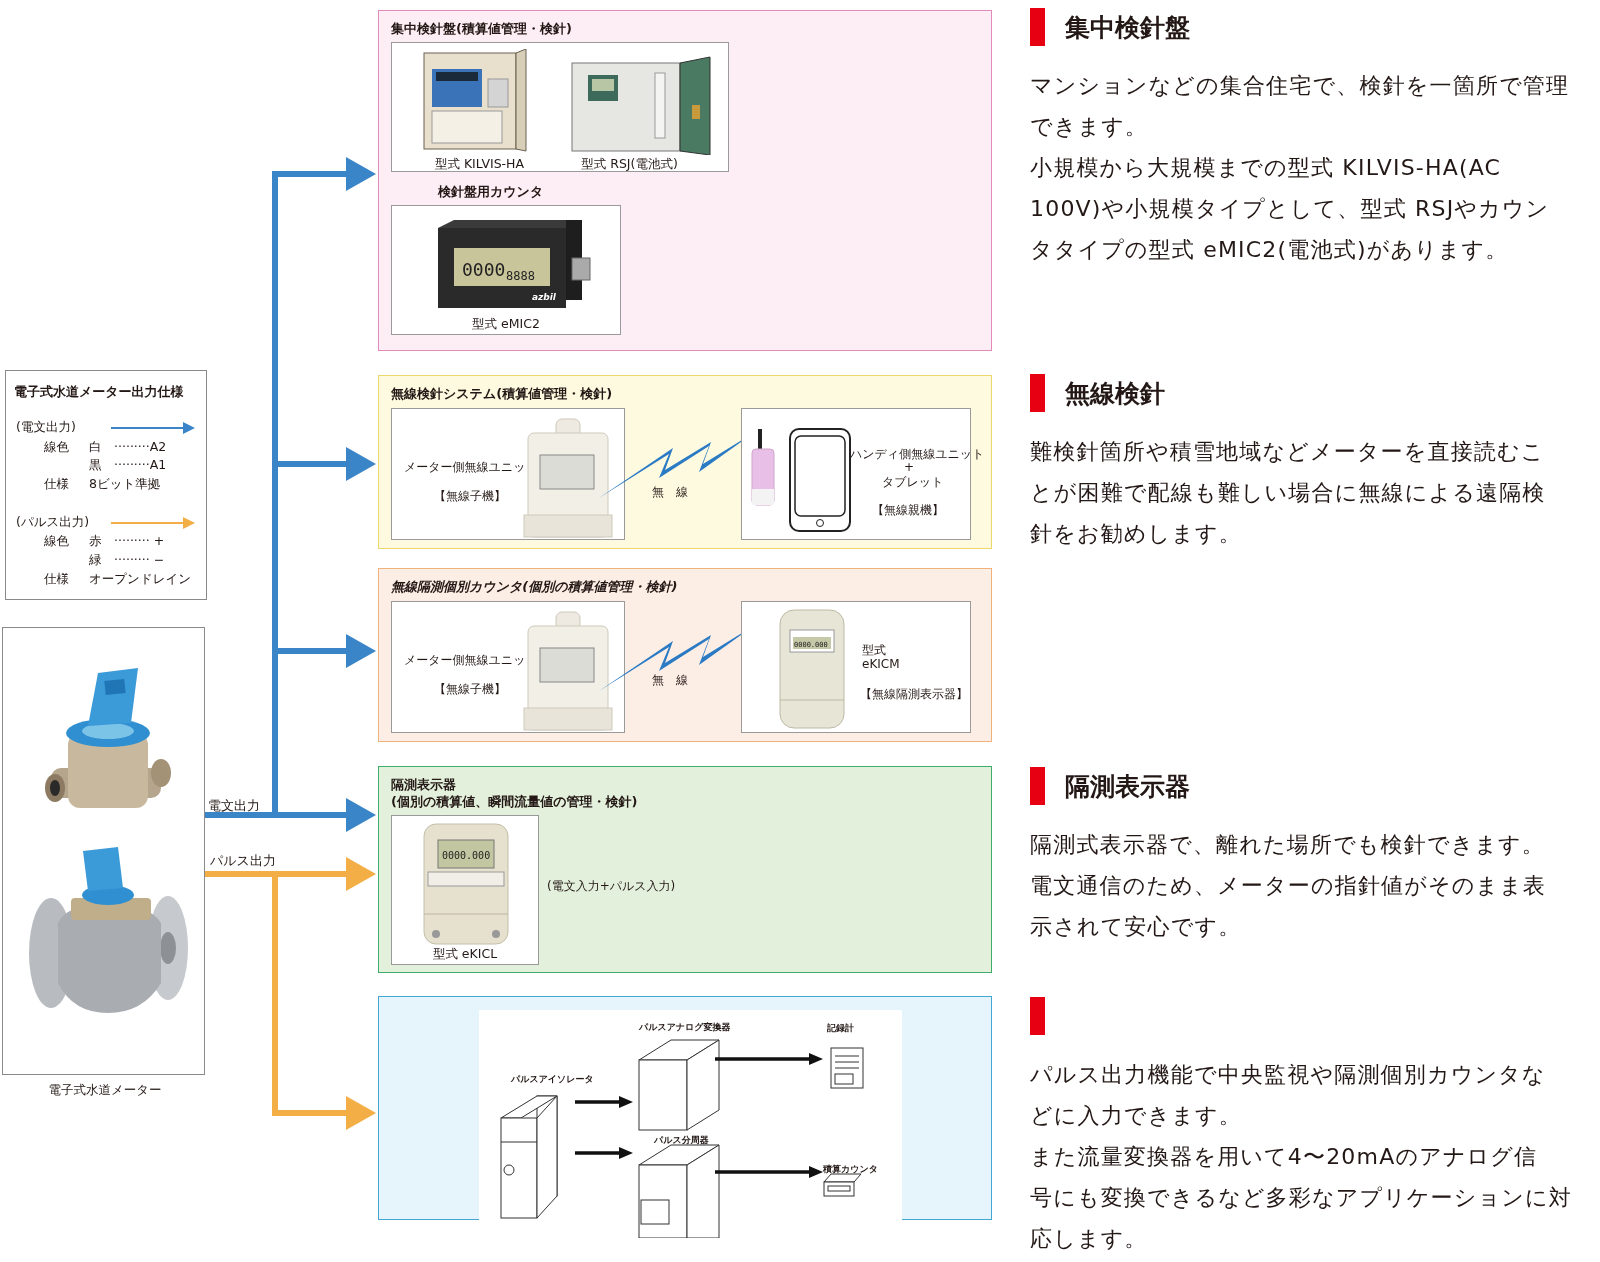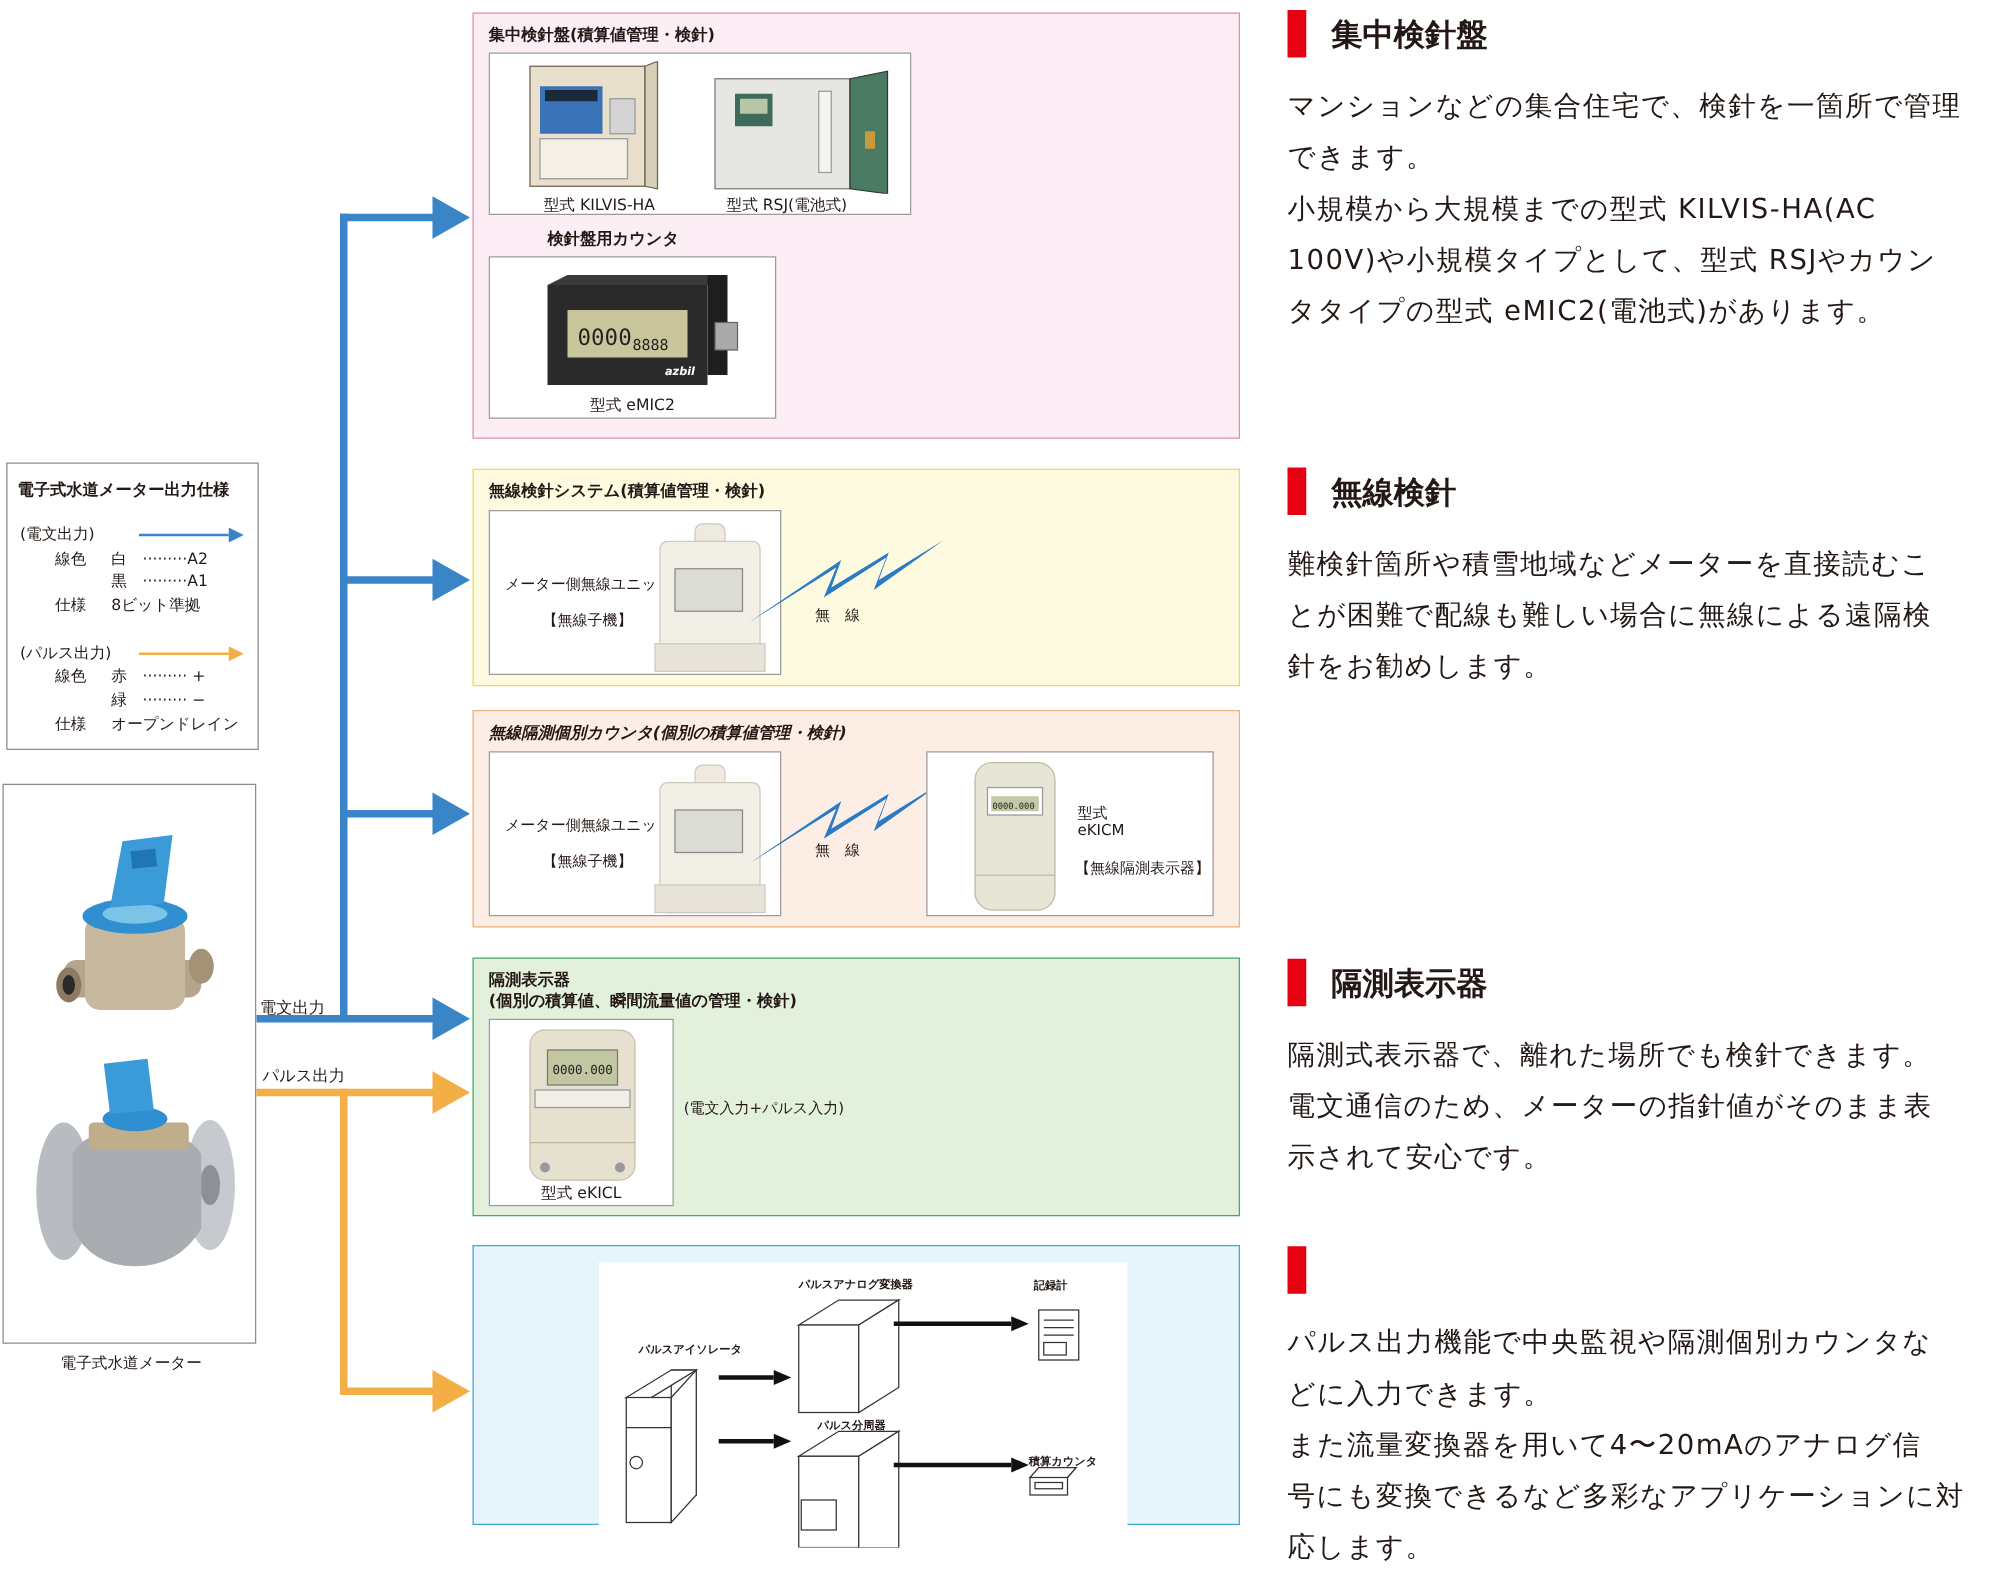--- a/index.html
+++ b/index.html
@@ -150,20 +150,34 @@
       <rect x="38" y="2" width="24" height="18" rx="6" fill="#eeeae2" stroke="#cfc9bc"></rect>
       <rect x="10" y="16" width="80" height="104" rx="6" fill="#f2efe7" stroke="#cfc9bc"></rect>
       <rect x="22" y="38" width="54" height="34" fill="#dcdcd6" stroke="#888"></rect>
       <rect x="6" y="98" width="88" height="22" fill="#e8e4da" stroke="#cfc9bc"></rect>
     </svg>
   </div>
   <svg class="abs" style="left:220px;top:52px;" width="160" height="72">
     <polygon points="0,70 70,26 60,50 110,18 100,44 156,4 104,36 112,14 66,42 74,20" fill="#2a7ac4"></polygon>
   </svg>
   <div class="abs small" style="left:273px;top:108px;">無　線</div>
+  <div class="abs card" style="left:362px;top:32px;width:230px;height:132px;">
+    <svg class="abs" style="left:6px;top:18px;" width="110" height="108">
+      <rect x="10" y="2" width="4" height="22" fill="#222"></rect>
+      <rect x="4" y="22" width="22" height="56" rx="4" fill="#e8bfe6" stroke="#cfa5cc"></rect>
+      <rect x="4" y="62" width="22" height="16" fill="#f3f3f3"></rect>
+      <rect x="42" y="2" width="60" height="102" rx="9" fill="#fff" stroke="#222" stroke-width="2"></rect>
+      <rect x="47" y="9" width="50" height="80" rx="6" fill="#fff" stroke="#222" stroke-width="1.5"></rect>
+      <circle cx="72" cy="96" r="3.5" fill="#fff" stroke="#222"></circle>
+    </svg>
+    <div class="abs small" style="left:108px;top:37px;">ハンディ側無線ユニット</div>
+    <div class="abs small" style="left:162px;top:51px;">+</div>
+    <div class="abs small" style="left:140px;top:65px;">タブレット</div>
+    <div class="abs small" style="left:130px;top:93px;">【無線親機】</div>
+  </div>
 </div>
 
 <div class="abs panel" style="left:378px;top:568px;width:614px;height:174px;border-color:#f0b27a;background:#fdeee5;">
   <div class="abs panel-title" style="left:12px;top:9px;font-style:italic;">無線隔測個別カウンタ(個別の積算値管理・検針)</div>
   <div class="abs card" style="left:12px;top:32px;width:234px;height:132px;">
     <div class="abs small" style="left:12px;top:50px;">メーター側無線ユニット</div>
     <div class="abs small" style="left:42px;top:79px;">【無線子機】</div>
     <svg class="abs" style="left:126px;top:8px;" width="100" height="122">
       <rect x="38" y="2" width="24" height="18" rx="6" fill="#eeeae2" stroke="#cfc9bc"></rect>
       <rect x="10" y="16" width="80" height="104" rx="6" fill="#f2efe7" stroke="#cfc9bc"></rect>

